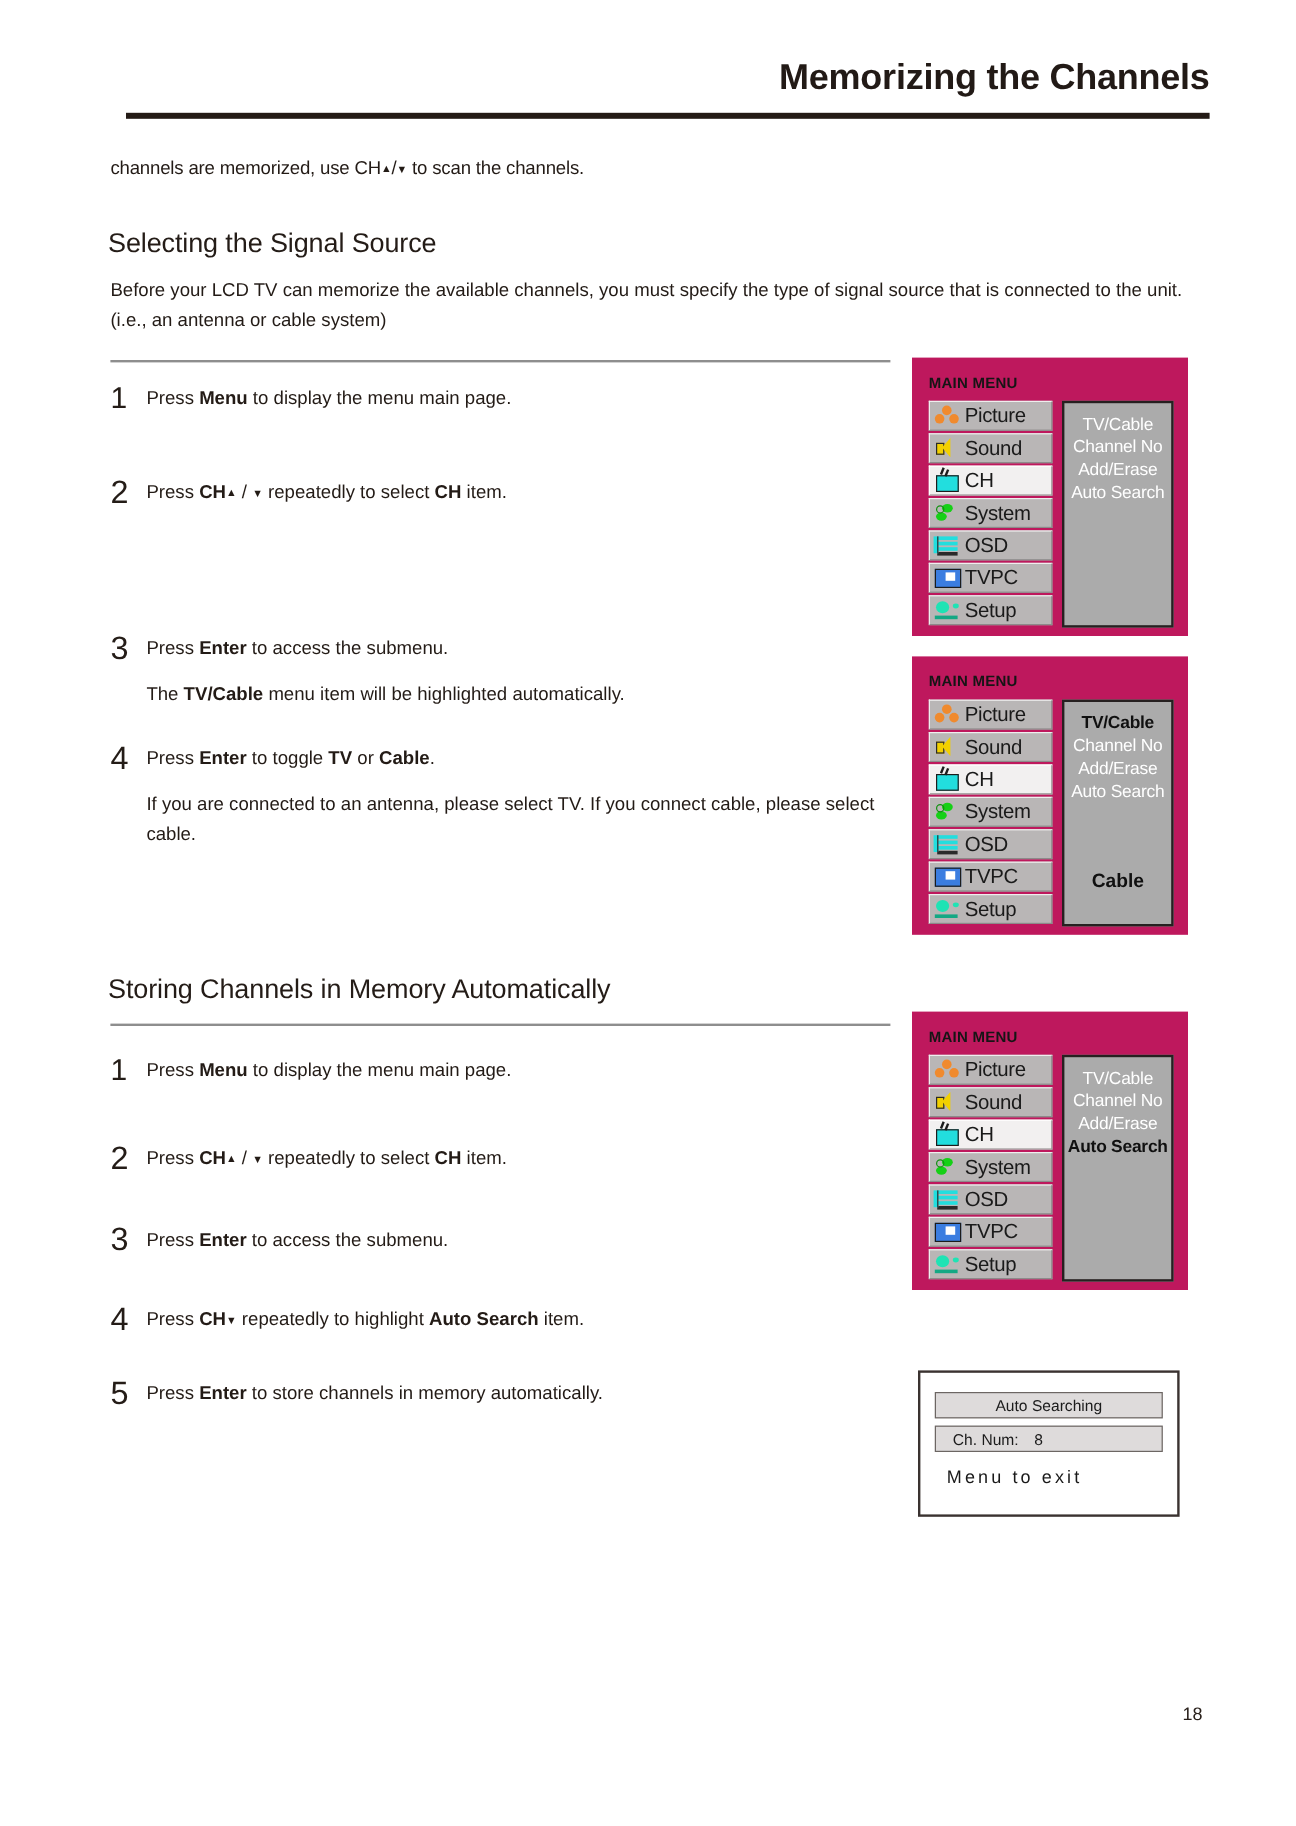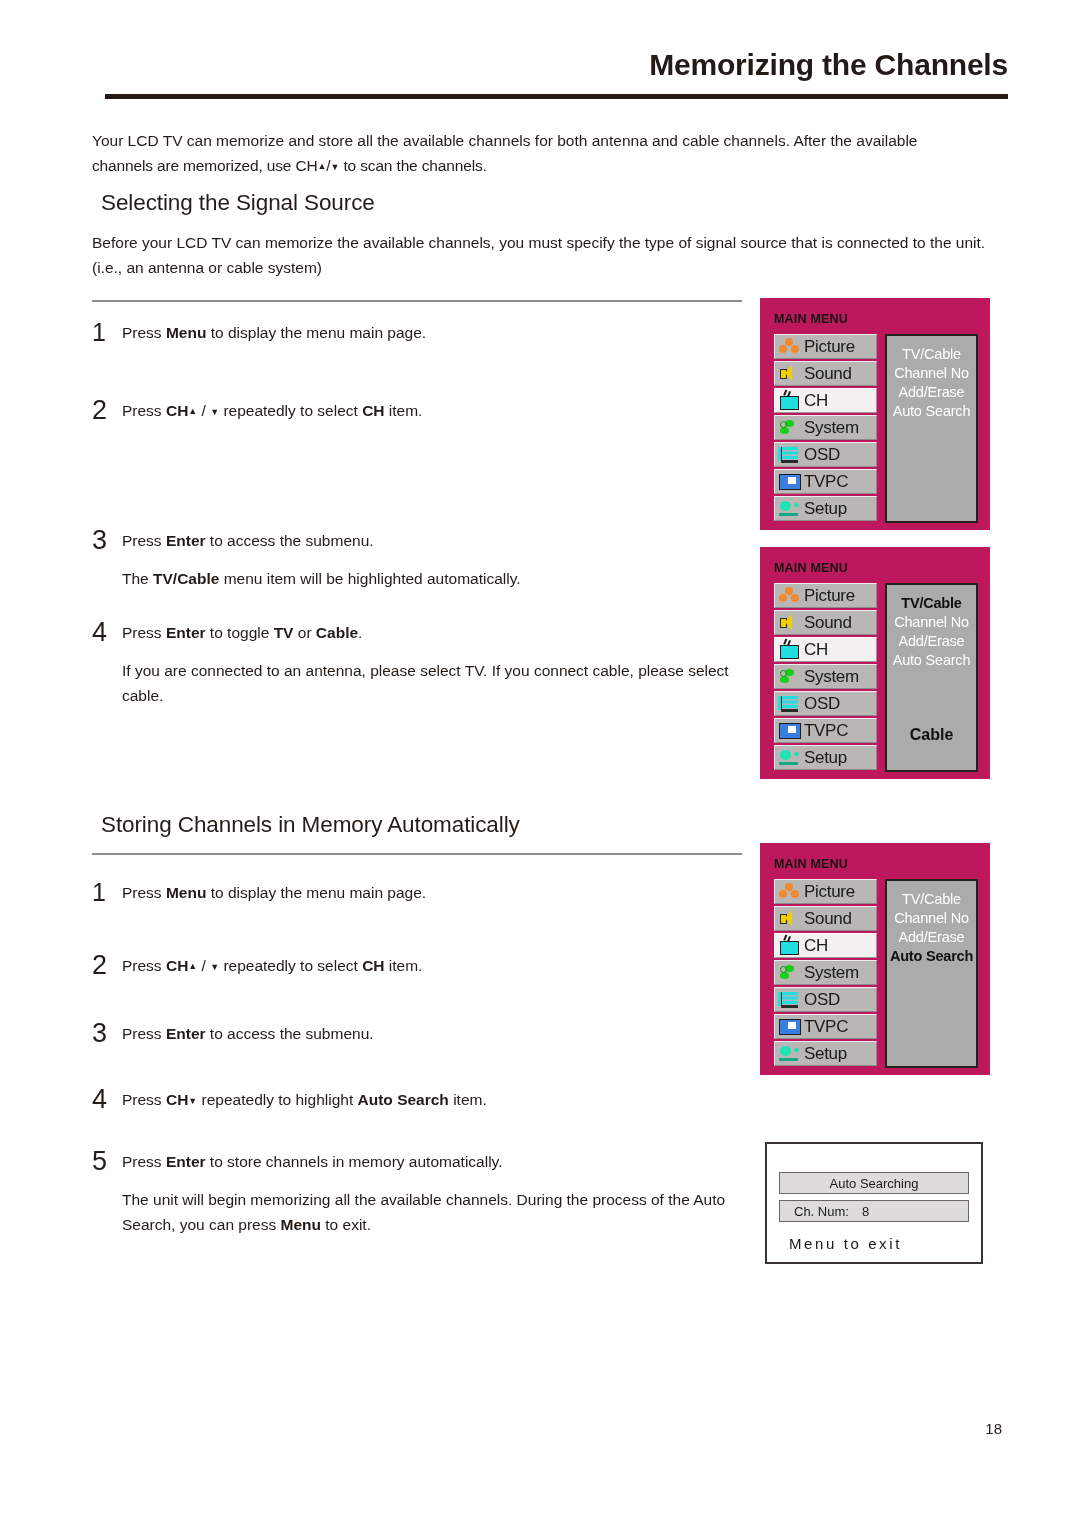--- a/index.html
+++ b/index.html
@@ -32,21 +32,21 @@
 
   
   .intro {
     position: absolute; left: 92px; top: 128px; width: 905px;
     font-size: 15.5px; line-height: 25px; color: #231b16;
   }
   .intro .ln2 { letter-spacing: -0.15px; }
 
   
   .sec-head {
-    position: absolute; left: 101px;
+    position: absolute; left: 90px;
     font-size: 22.5px; font-weight: normal; color: #241c17;
     letter-spacing: -0.1px;
   }
   #sec1-head { top: 190px; }
   #sec2-head { top: 812px; }
 
   .sec-body {
     position: absolute; left: 92px; width: 905px;
     font-size: 15.5px; line-height: 25px; color: #231b16;
   }
@@ -210,21 +210,21 @@
     text-align: center;
     font-size: 16px; font-weight: bold; color: #101010;
   }
 
   
   .search-dialog {
     position: absolute; left: 765px; top: 1142px;
     width: 218px; height: 122px;
     background: #ffffff;
     border: 2px solid #3a3230;
-    padding: 28px 12px 0 12px;
+    padding: 16px 12px 0 12px;
   }
   .sd-bar {
     background: #dedbdb; border: 1px solid #6c6663;
     height: 22px; display: flex; align-items: center;
     font-size: 13px; color: #1b1b1b;
   }
   .sd-bar.center { justify-content: center; }
   .sd-bar.two { margin-top: 6px; padding-left: 14px; gap: 13px; }
   .sd-exit {
     margin-top: 13px; padding-left: 10px;
@@ -241,21 +241,20 @@
 <body>
 
 <div class="page">
 
   <div class="page-header">
     <div class="header-title">Memorizing the Channels</div>
     <div class="header-rule"></div>
   </div>
 
   <div class="intro">
-    <span>Your LCD TV can memorize and store all the available channels for both antenna and cable channels. After the  available</span>
     <div class="ln2">
       <span>channels are memorized, use CH</span><b class="arrow-up"></b><span>/</span><b class="arrow-dn"></b>
       <span>to scan the channels.</span>
     </div>
   </div>
 
   <div class="sec-head" id="sec1-head">Selecting the Signal Source</div>
   <div class="sec-body" id="sec1-body">Before your LCD TV can memorize the available channels, you must specify the type of signal  source that is connected to the unit. (i.e., an antenna or cable system)</div>
   <div class="divider" id="div1"></div>
 
@@ -317,21 +316,20 @@
     <div class="step-num">4</div>
     <div class="step-body">
       <span>Press </span><b>CH</b><b class="arrow-dn"></b><span> repeatedly to highlight </span><b>Auto Search</b><span> item.</span>
     </div>
   </div>
 
   <div class="step" id="s2-5">
     <div class="step-num">5</div>
     <div class="step-body">
       <span>Press </span><b>Enter</b><span> to store channels in memory automatically.</span>
-      <span class="sub"><span>The unit will begin memorizing all the available channels. During the process of the Auto Search, you can press </span><b>Menu</b><span> to exit.</span></span>
     </div>
   </div>
 
   <div class="osd-panel" id="panel1">
     <div class="osd-title">MAIN MENU</div>
     <div class="osd-row">
       <div class="osd-list">
         <div class="osd-item">
             <span class="osd-ico">
               <span class="ic-picture"></span>

